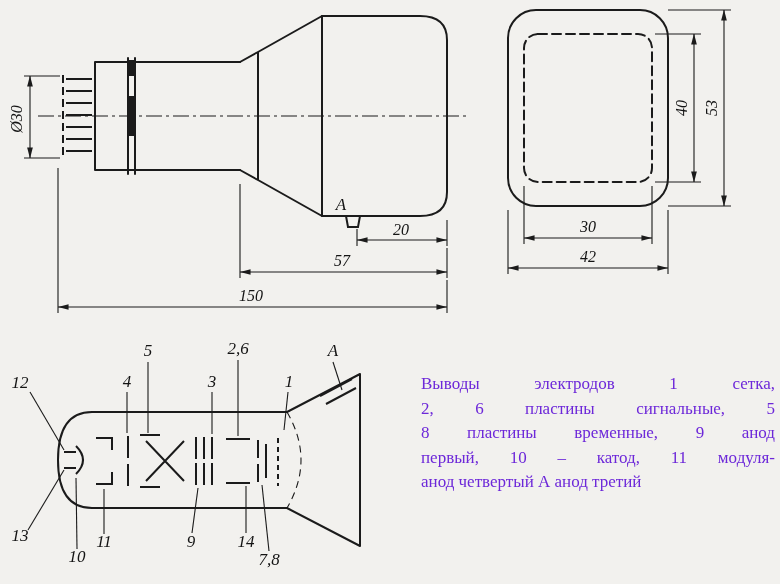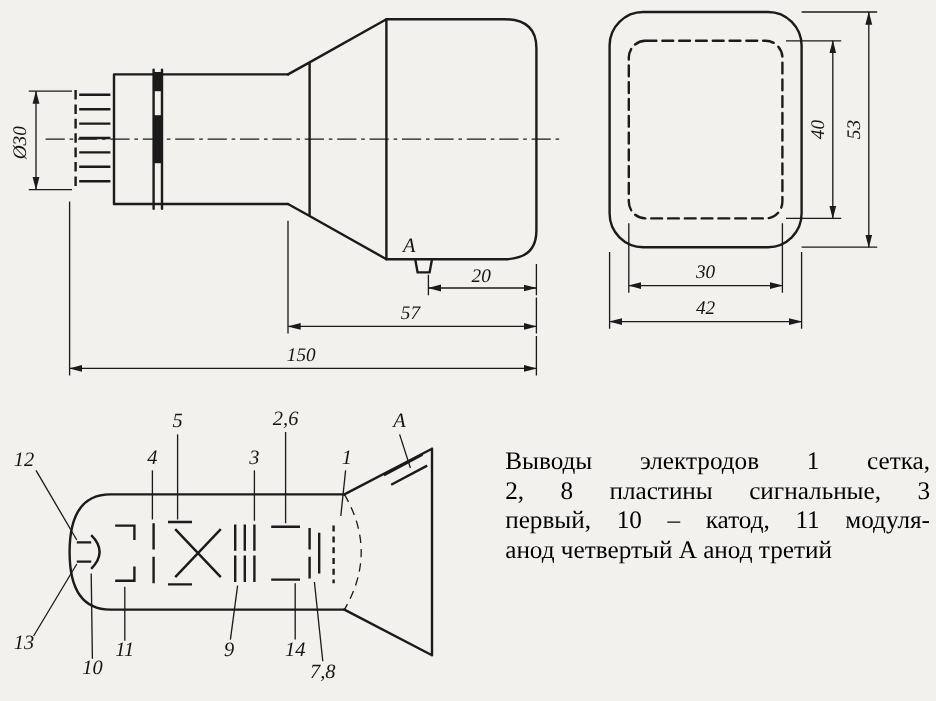--- a/index.html
+++ b/index.html
@@ -12,21 +12,21 @@
   }
   svg{position:absolute;left:0;top:0;}
   .outline{stroke:#1b1b1b;stroke-width:2;fill:none;stroke-linecap:round;}
   .thin{stroke:#1b1b1b;stroke-width:1.1;fill:none;}
   .dimline{stroke:#1b1b1b;stroke-width:1.1;fill:none;}
   .elec{stroke:#1b1b1b;stroke-width:2;fill:none;stroke-linecap:butt;}
   .dim{font:italic 16px "Liberation Serif", serif;fill:#141414;text-anchor:middle;}
   .callout{font:italic 17px "Liberation Serif", serif;fill:#141414;text-anchor:middle;}
   .legend{
     position:absolute;left:421px;top:372px;width:354px;
-    font-size:21px;line-height:24.6px;color:#000000;
+    font-size:17px;line-height:24.6px;color:#6d28d9;
   }
   .legend .ln{text-align:justify;text-align-last:justify;white-space:nowrap;}
   .legend .ln.last{text-align-last:left;}
 </style>
 </head>
 <body>
 
 <svg width="780" height="584" viewBox="0 0 780 584">
   <defs>
     <marker id="arw" viewBox="0 0 10 6" refX="9.6" refY="3" markerWidth="11" markerHeight="7" orient="auto-start-reverse" markerUnits="userSpaceOnUse">
@@ -159,16 +159,17 @@
     <text class="callout" x="191" y="547">9</text>
     <text class="callout" x="246" y="547">14</text>
     <text class="callout" x="289" y="387">1</text>
     <text class="callout" x="269" y="565">7,8</text>
     <text class="callout" x="333" y="356">А</text>
   </g>
 </svg>
 
 <div class="legend">
   <div class="ln">Выводы электродов 1 сетка,</div>
-  <div class="ln">2, 8 пластины сигнальные, 3</div>
+  <div class="ln">2, 6 пластины сигнальные, 5</div>
+  <div class="ln">8 пластины временные, 9 анод</div>
   <div class="ln">первый, 10 – катод, 11 модуля-</div>
   <div class="ln last">анод четвертый А анод третий</div>
 </div>
 
 </body></html>

